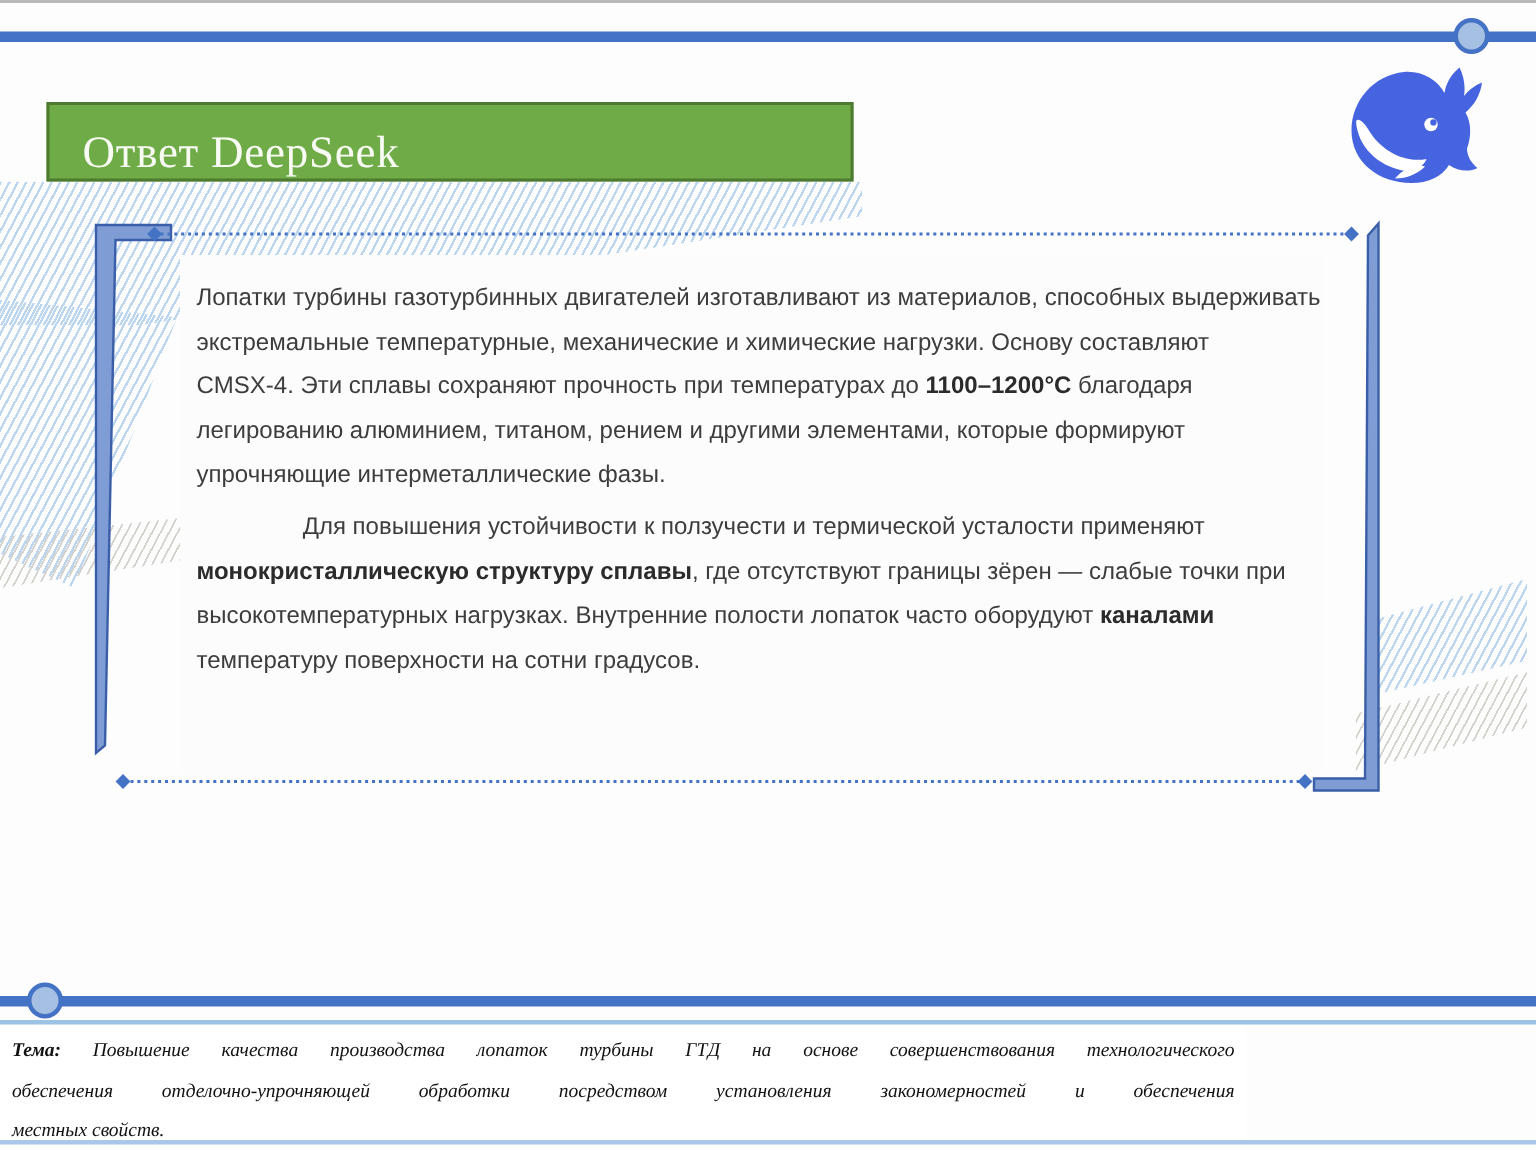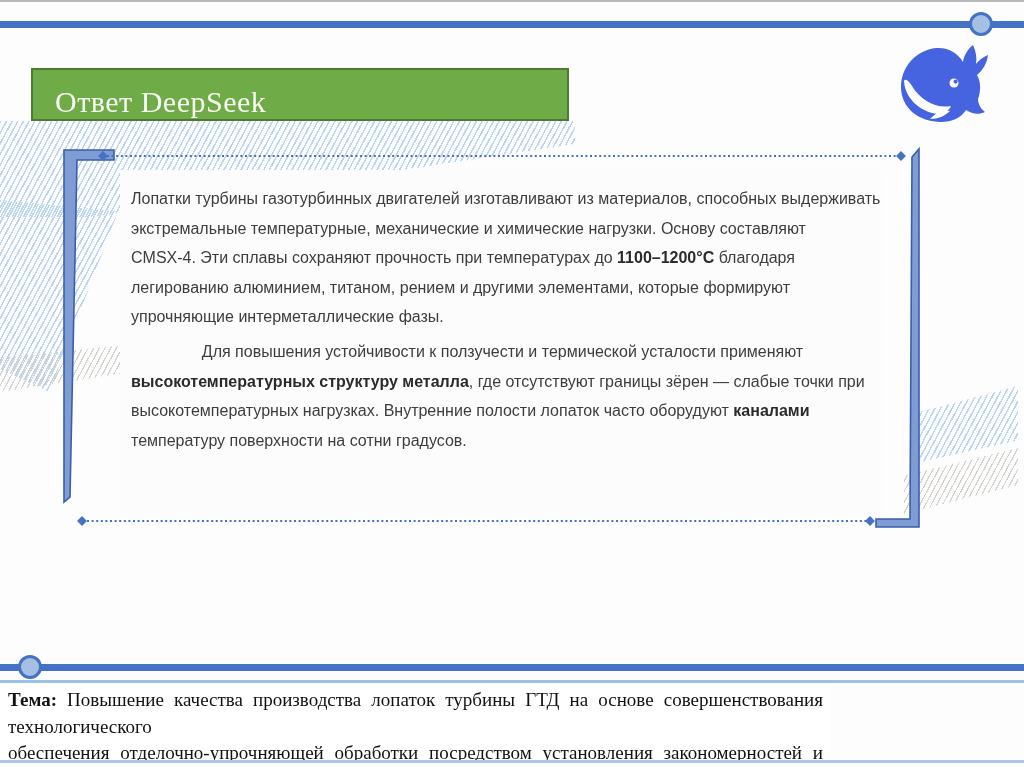--- a/index.html
+++ b/index.html
@@ -59,21 +59,21 @@
   .ans-line b{color:#2b2b2b;font-weight:700;}
   .para-gap{margin-top:5px;text-align:center;}
   .whale-svg{position:absolute;left:892px;top:34px;width:110px;height:92px;}
   .whale-svg .body{fill:var(--whale,#4664E0);}
   .whale-svg .white{fill:#ffffff;}
   .bottom-bar{position:absolute;left:0;top:664px;width:100%;height:7px;background:var(--accent,#4472C4);}
   .thin-line{position:absolute;left:0;top:680px;width:100%;height:3px;background:var(--light_blue,#9CC3E5);}
   .footer{
     position:absolute;left:0;top:684px;width:831px;height:76px;background:#ffffff;
     box-sizing:border-box;padding:3px 8px 0 8px;
-    font-family:"Liberation Serif",serif;font-size:19px;line-height:26.5px;color:#121212;
+    font-family:"Liberation Serif",serif;font-size:13px;line-height:26.5px;color:#121212;font-style:italic;
   }
   .footer-line{width:100%;}
   .footer-line.just{text-align:justify;text-align-last:justify;}
   .footer b{font-weight:700;}
   .bottom-edge-line{position:absolute;left:0;top:760px;width:100%;height:3px;background:#a9c7e9;}
 </style>
 </head>
 <body>
 
 <div class="slide">
@@ -116,21 +116,21 @@
   </svg>
 
   <div class="answer-box">
     <div id="answer-lines">
         <div class="ans-line"><span>Лопатки турбины газотурбинных двигателей изготавливают из материалов, способных выдерживать</span></div>
         <div class="ans-line"><span>экстремальные температурные, механические и химические нагрузки. Основу составляют</span></div>
         <div class="ans-line"><span>CMSX-4. Эти сплавы сохраняют прочность при температурах до </span><b>1100–1200°C</b><span> благодаря</span></div>
         <div class="ans-line"><span>легированию алюминием, титаном, рением и другими элементами, которые формируют</span></div>
         <div class="ans-line"><span>упрочняющие интерметаллические фазы.</span></div>
         <div class="ans-line para-gap"><span>Для повышения устойчивости к ползучести и термической усталости применяют</span></div>
-        <div class="ans-line"><b>высокотемпературных структуру металла</b><span>, где отсутствуют границы зёрен — слабые точки при</span></div>
+        <div class="ans-line"><b>монокристаллическую структуру сплавы</b><span>, где отсутствуют границы зёрен — слабые точки при</span></div>
         <div class="ans-line"><span>высокотемпературных нагрузках. Внутренние полости лопаток часто оборудуют </span><b>каналами</b></div>
         <div class="ans-line"><span>температуру поверхности на сотни градусов.</span></div>
       </div>
   </div>
 
   <div class="bottom-bar"></div>
   <div class="accent-circle circle-bottom"></div>
   <div class="thin-line"></div>
 
   <div class="footer">

